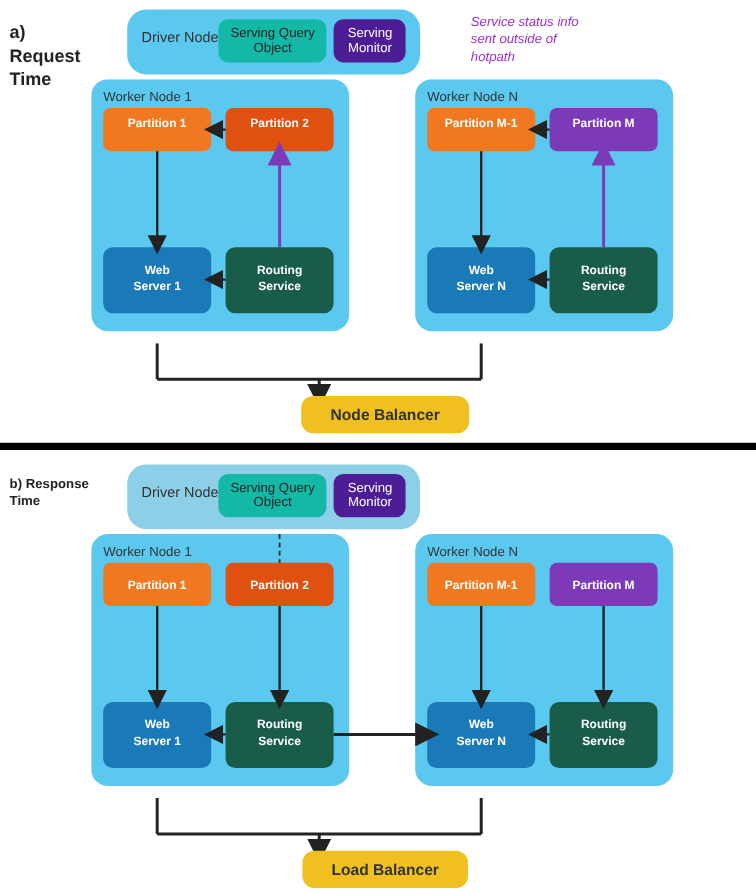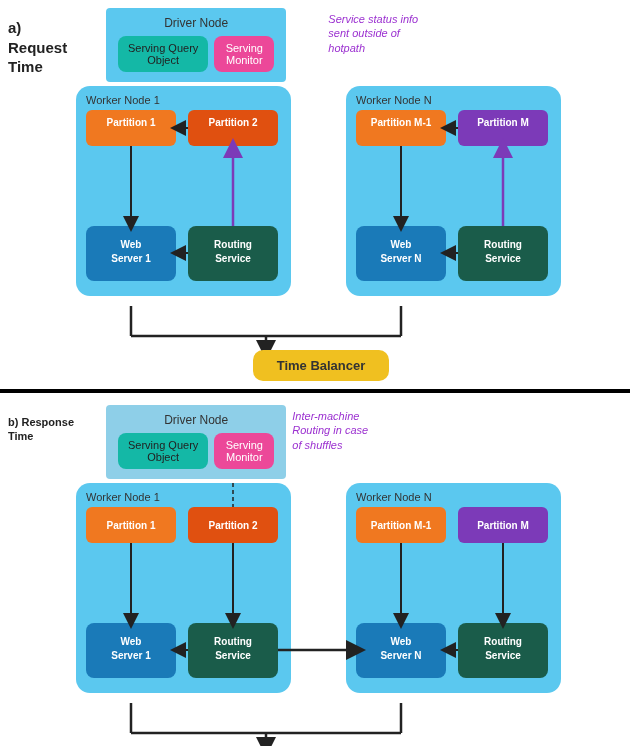--- a/index.html
+++ b/index.html
@@ -14,34 +14,34 @@
     .section-label {
       font-size: 18px;
       font-weight: bold;
       color: #222;
       line-height: 1.3;
     }
     
     .section-a {
       position: relative;
       padding: 8px 8px 8px 8px;
-      border-bottom: 4px solid #000000;
+      border-bottom: 6px solid #000000;
     }
     .section-b {
       position: relative;
       padding: 8px 8px 8px 8px;
     }
 
     
     .driver-node {
       background: #5bc8ef;
-      border-radius: 4px;
+      border-radius: 16px;
       padding: 8px 12px 10px 12px;
       display: inline-flex;
-      flex-direction: column;
+      flex-direction: row;
       align-items: center;
       position: relative;
       justify-content: flex-end;
     }
     .driver-node-label {
       font-size: 12px;
       color: #333;
       margin-bottom: 6px;
       font-weight: normal;
     }
@@ -53,21 +53,21 @@
     .serving-query-obj {
       background: #14b8a6;
       border-radius: 8px;
       padding: 6px 10px;
       font-size: 11px;
       text-align: center;
       color: #222;
       min-width: 70px;
     }
     .serving-monitor {
-      background: #ec4899;
+      background: #4c1d95;
       border-radius: 8px;
       padding: 6px 10px;
       font-size: 11px;
       text-align: center;
       color: white;
       min-width: 60px;
     }
 
     
     .load-balancer {
@@ -206,21 +206,21 @@
           <line x1="55" y1="30" x2="325" y2="30" stroke="#222" stroke-width="2.5"></line>
           <line x1="190" y1="30" x2="190" y2="44" stroke="#222" stroke-width="2.5" marker-end="url(#arrow-black2)"></line>
           <defs>
             <marker id="arrow-black2" markerWidth="8" markerHeight="8" refX="4" refY="4" orient="auto">
               <path d="M0,0 L0,8 L8,4 Z" fill="#222"></path>
             </marker>
           </defs>
         </svg>
       </div>
       <div class="lb-row" style="margin-top:-6px; margin-left:0px; width:490px;">
-        <div class="load-balancer">Time Balancer</div>
+        <div class="load-balancer">Node Balancer</div>
       </div>
 
     </div>
   </div>
 </div>
 
 <div class="section-b" style="margin-top:4px;">
   <div style="display:flex; align-items:flex-start; padding-left:0;">
     <div style="width:68px; padding-top:10px;">
       <div class="section-label" style="font-size:11px;">b) Response<br>Time</div>
@@ -230,21 +230,20 @@
       <div style="display:flex; justify-content:flex-start; align-items:flex-start; margin-bottom:4px; margin-left:30px;">
         <div style="display:flex; flex-direction:column; align-items:center;">
           <div class="driver-node" style="background:#8ecfe8;">
             <div class="driver-node-label">Driver Node</div>
             <div class="driver-node-inner">
               <div class="serving-query-obj">Serving Query<br>Object</div>
               <div class="serving-monitor">Serving<br>Monitor</div>
             </div>
           </div>
         </div>
-        <div class="side-note-b">Inter-machine<br>Routing in case<br>of shuffles</div>
       </div>
 
       <div style="position:relative; width:490px; height:230px; margin-left:0;">
         <svg width="490" height="230" style="position:absolute;top:0;left:0;">
           <defs>
             <marker id="arrow-bk" markerWidth="8" markerHeight="8" refX="4" refY="4" orient="auto">
               <path d="M0,0 L0,8 L8,4 Z" fill="#222"></path>
             </marker>
           </defs>
 

